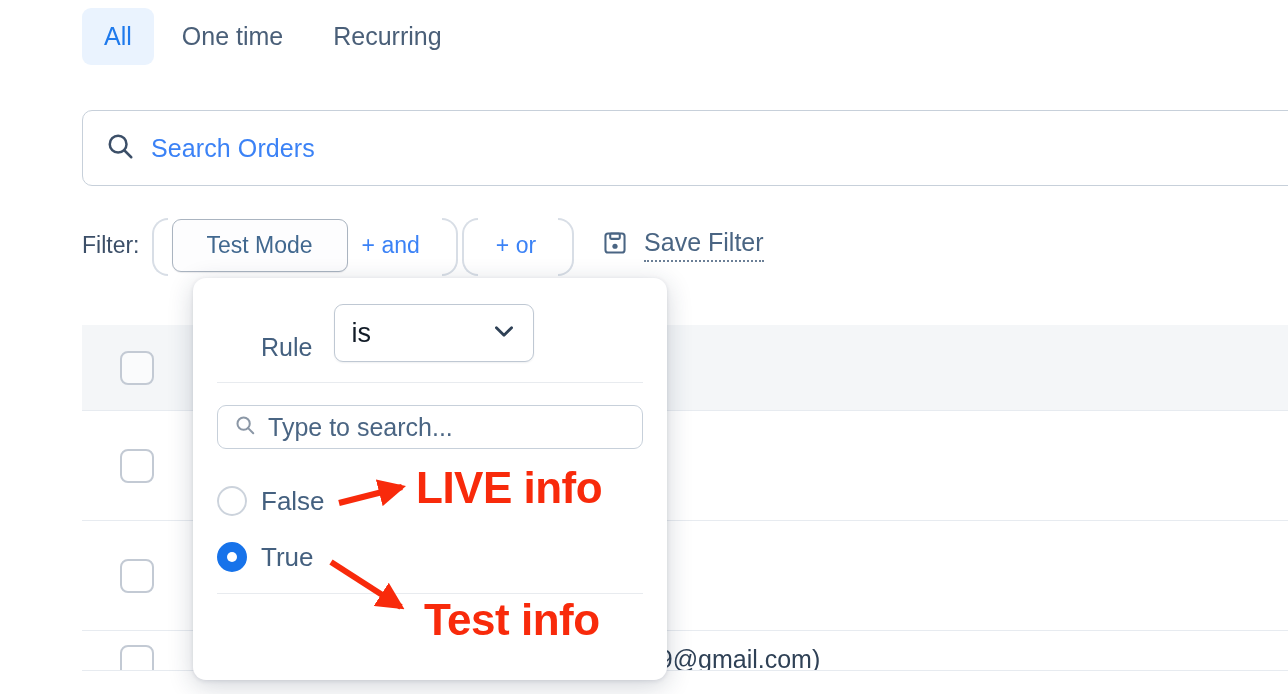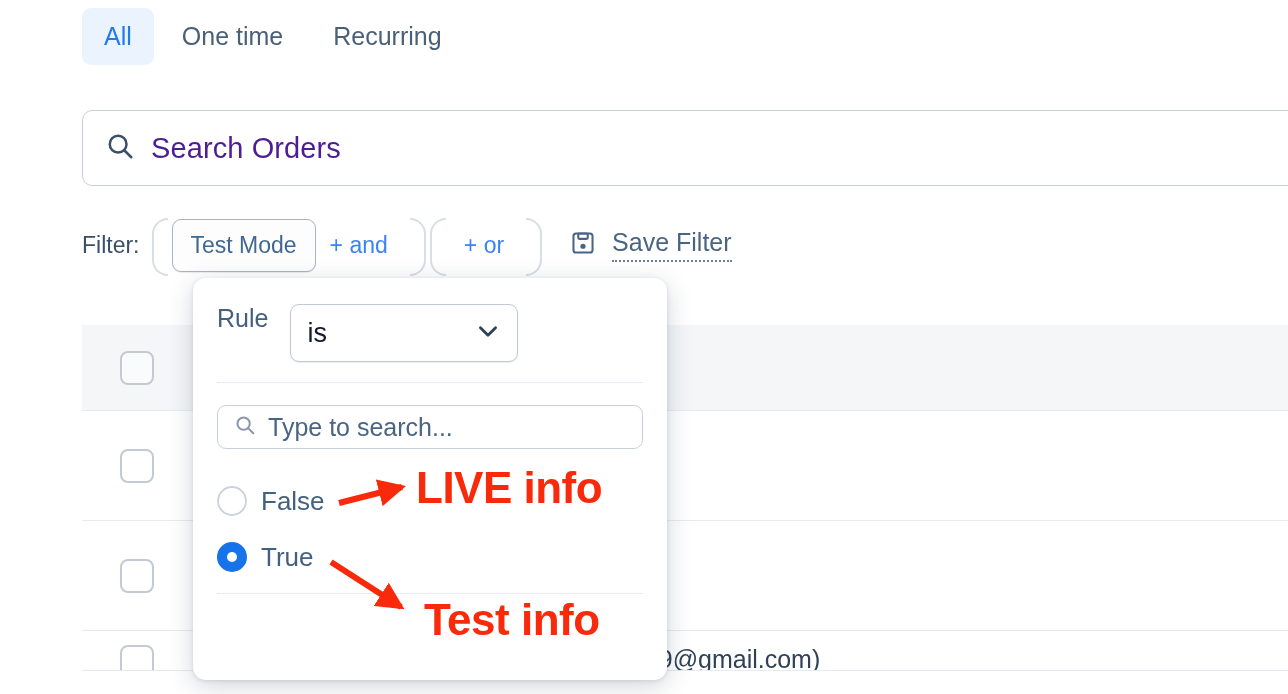--- a/index.html
+++ b/index.html
@@ -25,21 +25,21 @@
 
   
   .searchbar {
     position:absolute; left:82px; top:110px;
     width:1290px; height:76px;
     border:1px solid #c7d0da; border-radius:10px;
     background:#fff; display:flex; align-items:center;
     padding:0 22px; gap:16px;
   }
   .search-ico { flex:0 0 auto; display:block; }
-  .search-ph { font-size:29px; color:#4c1d95; letter-spacing:.1px; }
+  .search-ph { font-size:25px; color:#3b82f6; letter-spacing:.1px; }
 
   
   .filterrow {
     position:absolute; left:82px; top:212px;
     display:flex; align-items:center; height:66px;
   }
   .filter-label { font-size:23px; color:#3c4f68; margin-right:10px; }
 
   .group {
     position:relative; display:flex; align-items:center; height:66px;
@@ -48,21 +48,21 @@
   .group::before, .group::after{
     content:""; position:absolute; top:6px; width:14px; height:54px;
     border:2px solid #d8dee6;
   }
   .group::before{ left:2px; border-right:none; border-radius:16px 0 0 16px; }
   .group::after { right:2px; border-left:none;  border-radius:0 16px 16px 0; }
 
   .chip {
     font-size:23px; color:#41688f;
     border:1px solid #aab4c0; border-radius:9px;
-    padding:12px 18px; background:#fdfdfe; white-space:nowrap;
+    padding:12px 34px; background:#fdfdfe; white-space:nowrap;
     box-shadow:0 1px 1px rgba(20,30,50,.08);
     cursor:pointer;
   }
   .addbtn {
     font-size:23px; color:#3b82f6; white-space:nowrap;
     padding:10px 14px; cursor:pointer; background:transparent; border:0;
     font-family:inherit;
   }
   .savefilter {
     display:flex; align-items:center; gap:16px;
@@ -91,24 +91,24 @@
   .trow.last .cbox, .trow.last .cust, .trow.last .ordid { margin-top:14px; }
 
   
   .popup {
     position:absolute; left:193px; top:278px;
     width:474px; height:402px;
     background:#fff; border-radius:13px;
     box-shadow:0 6px 26px rgba(30,45,70,.20), 0 1px 4px rgba(30,45,70,.12);
     overflow:hidden;
   }
-  .rule-row { display:flex; align-items:flex-start; gap:22px; padding:26px 24px 20px 24px; }
+  .rule-row { display:flex; align-items:flex-end; gap:22px; padding:26px 24px 20px 24px;margin-left:44px; }
   .rule-label { font-size:25px; color:#44607f; }
   .select {
-    position:relative; width:228px; height:58px;
+    position:relative; width:200px; height:58px;
     border:1px solid #bfc8d3; border-radius:9px; background:#fff;
     display:flex; align-items:center; padding:0 16px;
     box-shadow:0 1px 2px rgba(20,30,50,.07); cursor:pointer;
   }
   .select .val { font-size:27px; color:#111b27; }
   .select .chev { position:absolute; right:16px; top:50%; transform:translateY(-50%); }
   .divider { height:1px; background:#e8ebef; margin:0 24px; }
 
   .sbox {
     margin:22px 24px 0 24px; height:44px;

